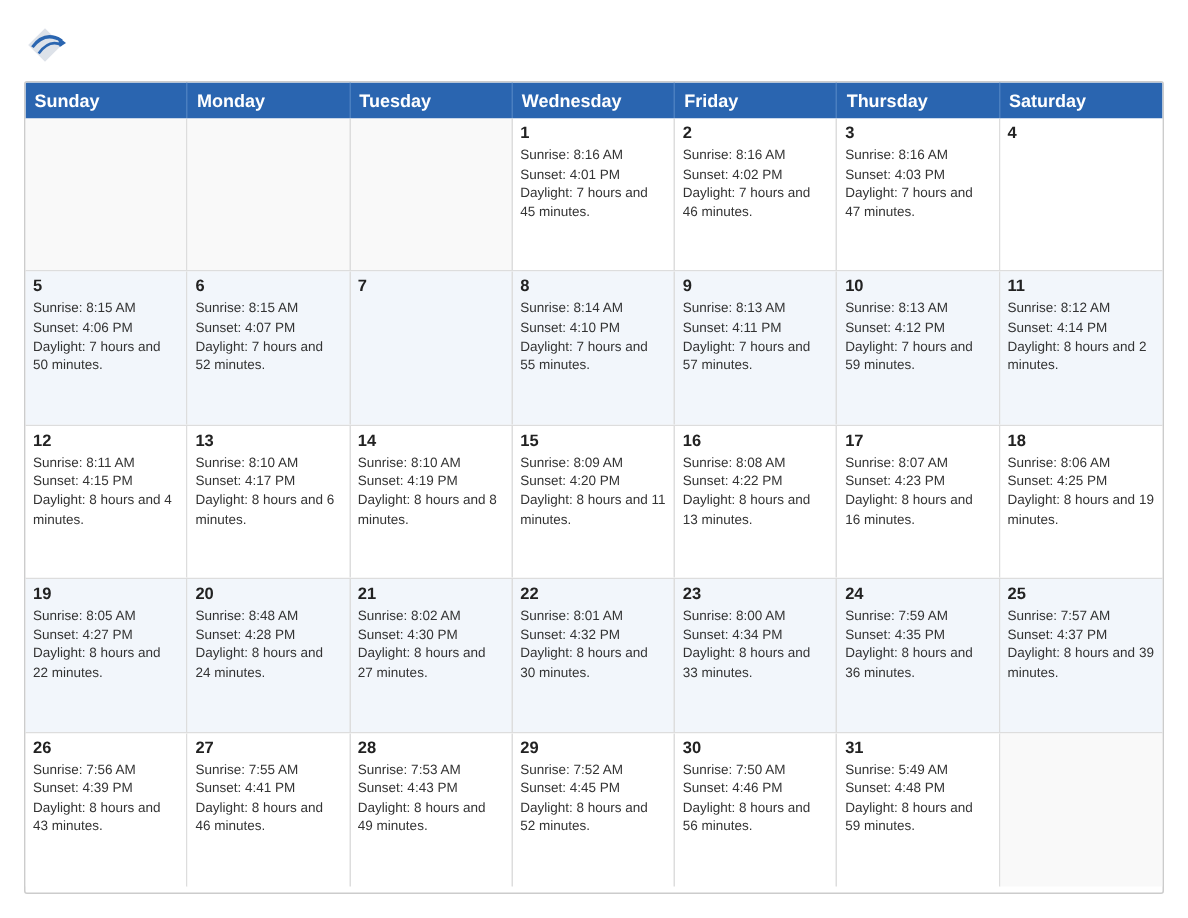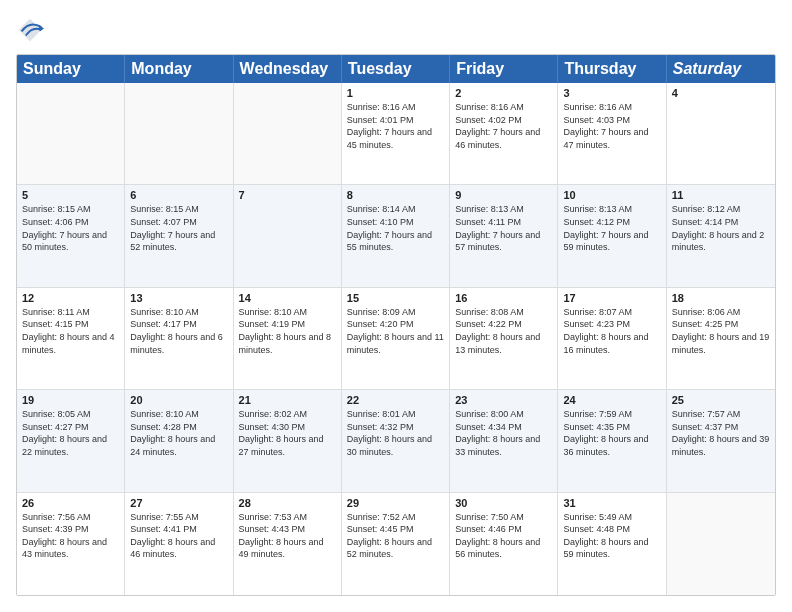--- a/index.html
+++ b/index.html
@@ -56,27 +56,27 @@
       border-radius: 2px;
       overflow: hidden;
     }
     .cal-header {
       display: grid;
       grid-template-columns: repeat(7, 1fr);
       background: #2a65b0;
     }
     .cal-header-cell {
       color: #fff;
-      font-size: 16px;
+      font-size: 12px;
       font-weight: bold;
       padding: 5px 6px;
       text-align: left;
       border-right: 1px solid #4a7fc0;
     }
-    .cal-header-cell:last-child { border-right: none; font-style: italic; }
+    .cal-header-cell:last-child { border-right: none; }
     .cal-body {
       display: grid;
       grid-template-rows: repeat(5, 1fr);
       height: calc(100% - 28px);
     }
     .cal-row {
       display: grid;
       grid-template-columns: repeat(7, 1fr);
       border-bottom: 1px solid #ddd;
     }
@@ -133,22 +133,22 @@
     <div class="title-section">
       <div class="month-title"></div>
       <div class="subtitle"></div>
     </div>
   </div>
 
   <div class="calendar">
     <div class="cal-header">
     <div class="cal-header-cell">Sunday</div>
         <div class="cal-header-cell">Monday</div>
+        <div class="cal-header-cell">Tuesday</div>
         <div class="cal-header-cell">Wednesday</div>
-        <div class="cal-header-cell">Tuesday</div>
         <div class="cal-header-cell">Friday</div>
         <div class="cal-header-cell">Thursday</div>
         <div class="cal-header-cell">Saturday</div>
       </div>
     <div class="cal-body">
     <div class="cal-row">
           <div class="cal-cell empty"></div>
           <div class="cal-cell empty"></div>
           <div class="cal-cell empty"></div>
           <div class="cal-cell">
@@ -260,21 +260,21 @@
         </div>
         <div class="cal-row">
           <div class="cal-cell">
             <div class="day-num">19</div>
             <div class="day-info">Sunrise: 8:05 AM
 Sunset: 4:27 PM
 Daylight: 8 hours and 22 minutes.</div>
           </div>
           <div class="cal-cell">
             <div class="day-num">20</div>
-            <div class="day-info">Sunrise: 8:10 AM
+            <div class="day-info">Sunrise: 8:48 AM
 Sunset: 4:28 PM
 Daylight: 8 hours and 24 minutes.</div>
           </div>
           <div class="cal-cell">
             <div class="day-num">21</div>
             <div class="day-info">Sunrise: 8:02 AM
 Sunset: 4:30 PM
 Daylight: 8 hours and 27 minutes.</div>
           </div>
           <div class="cal-cell">

